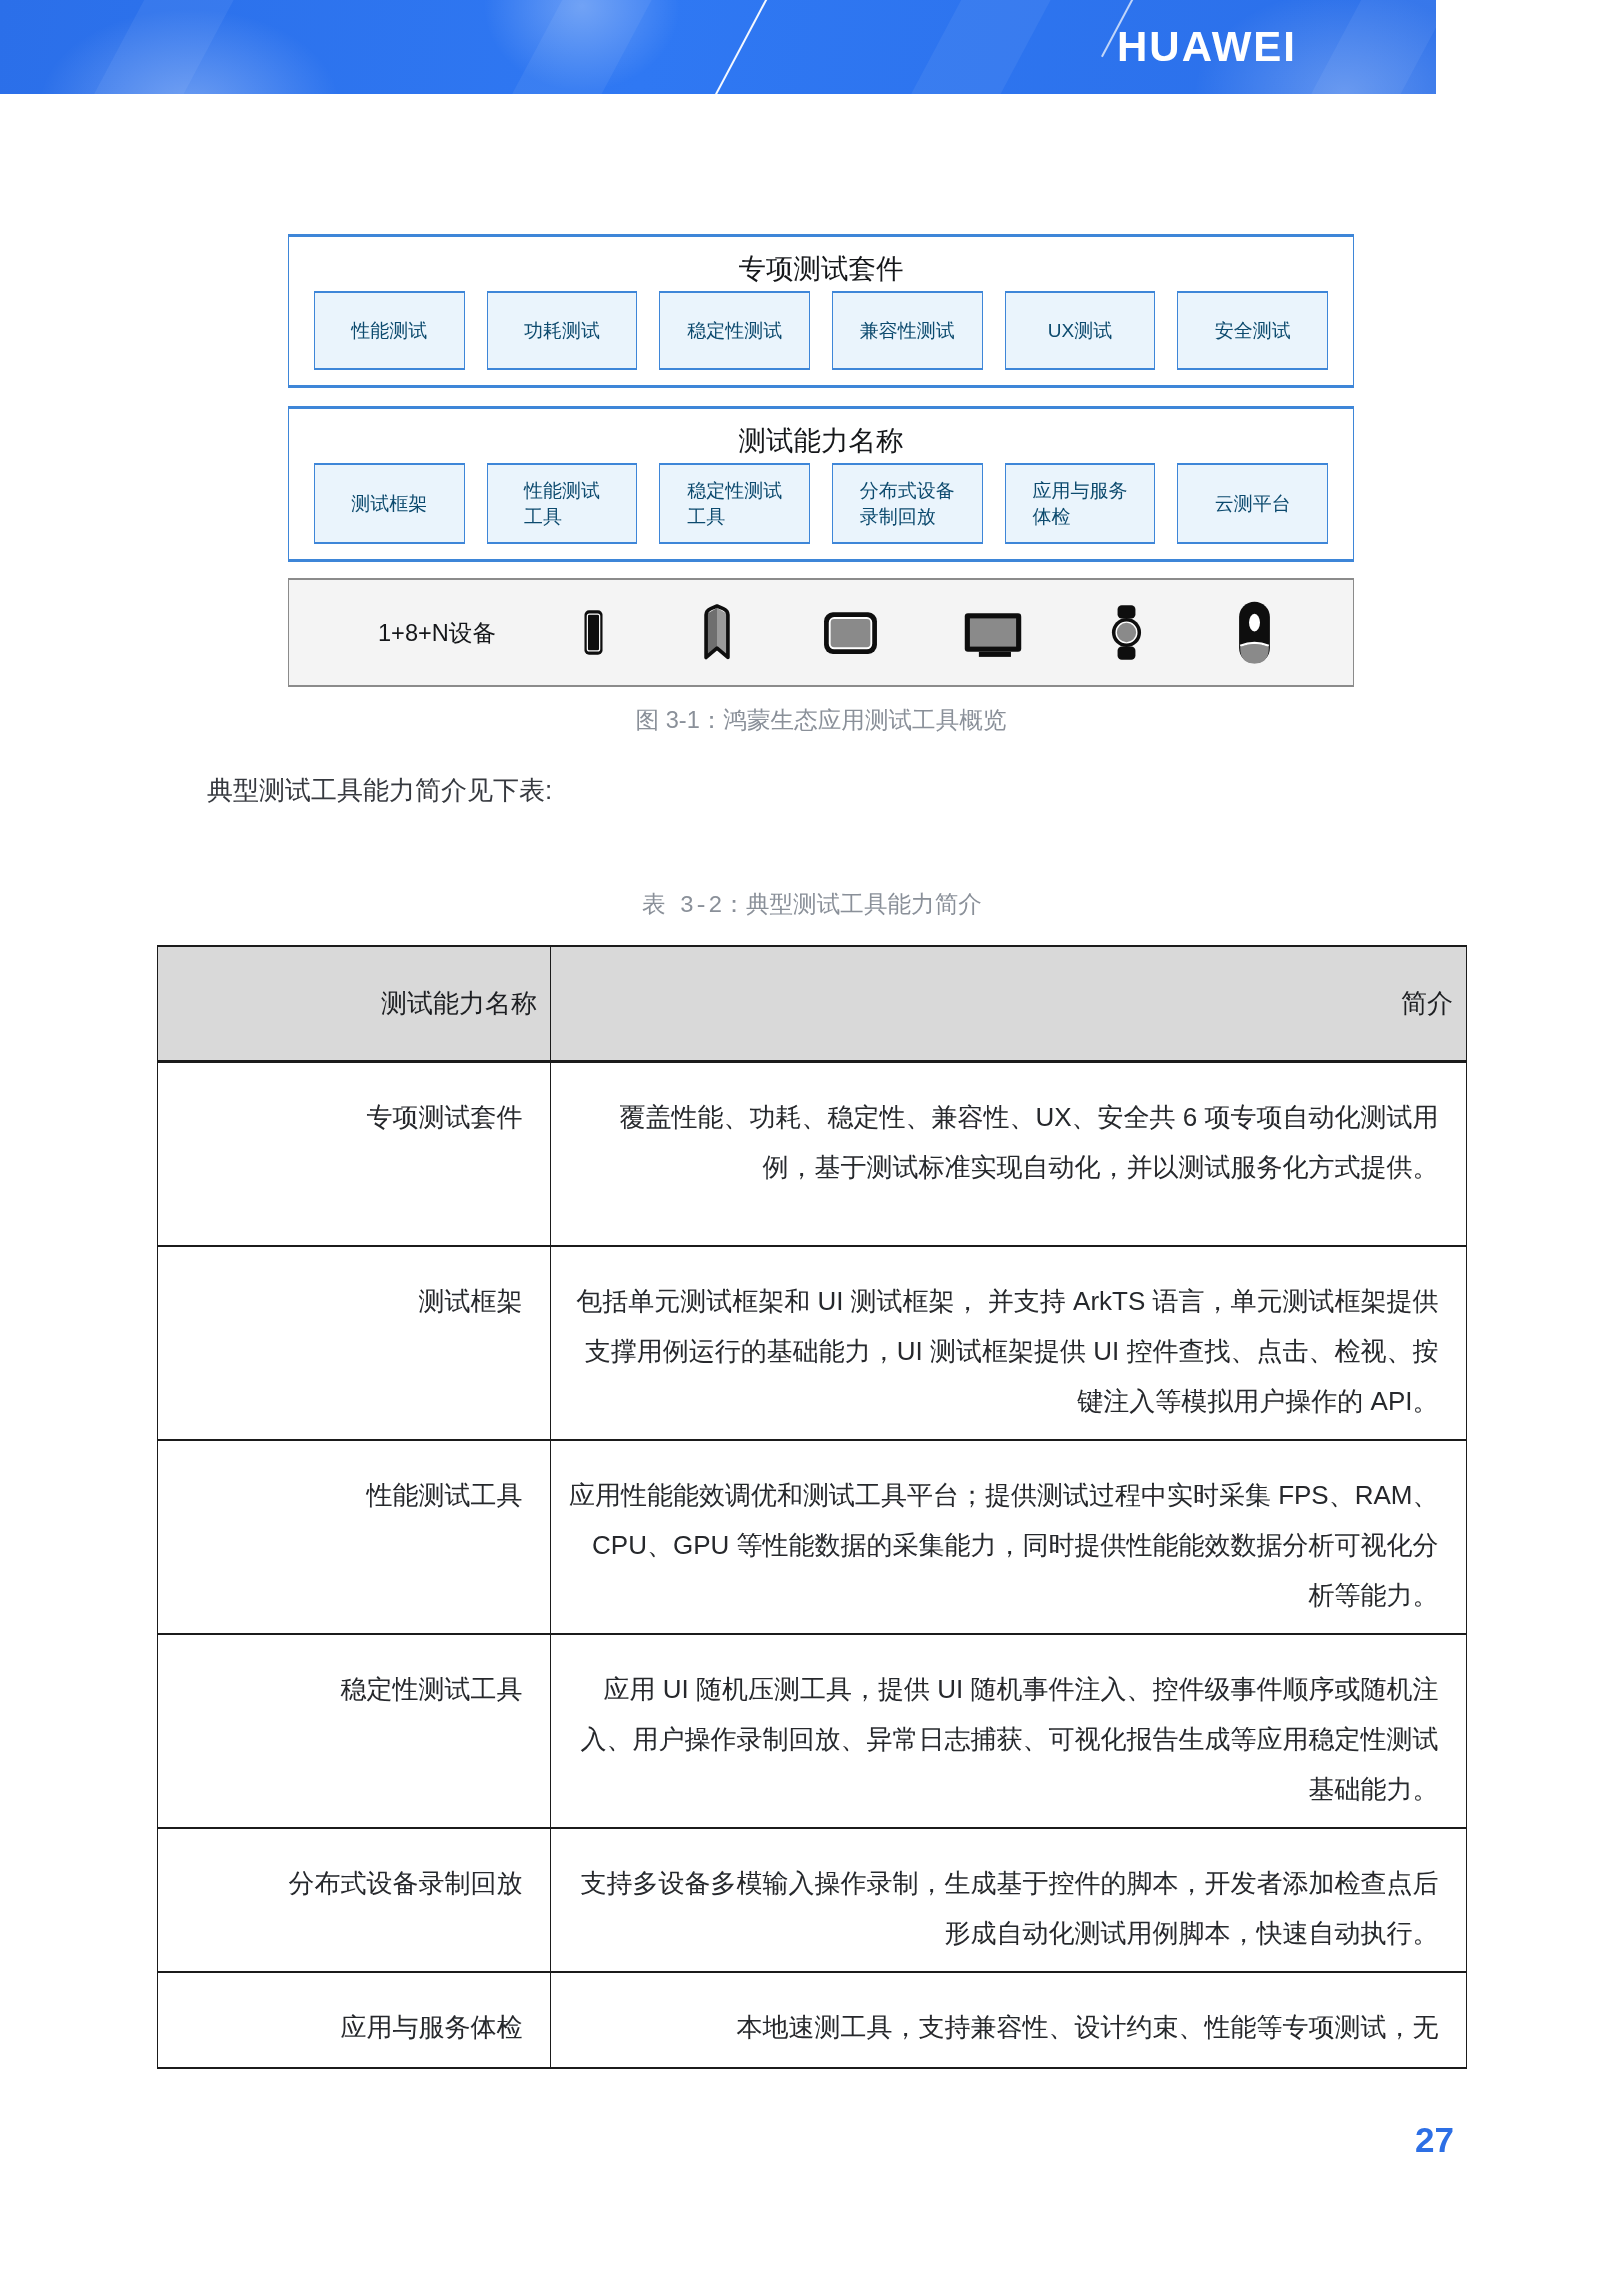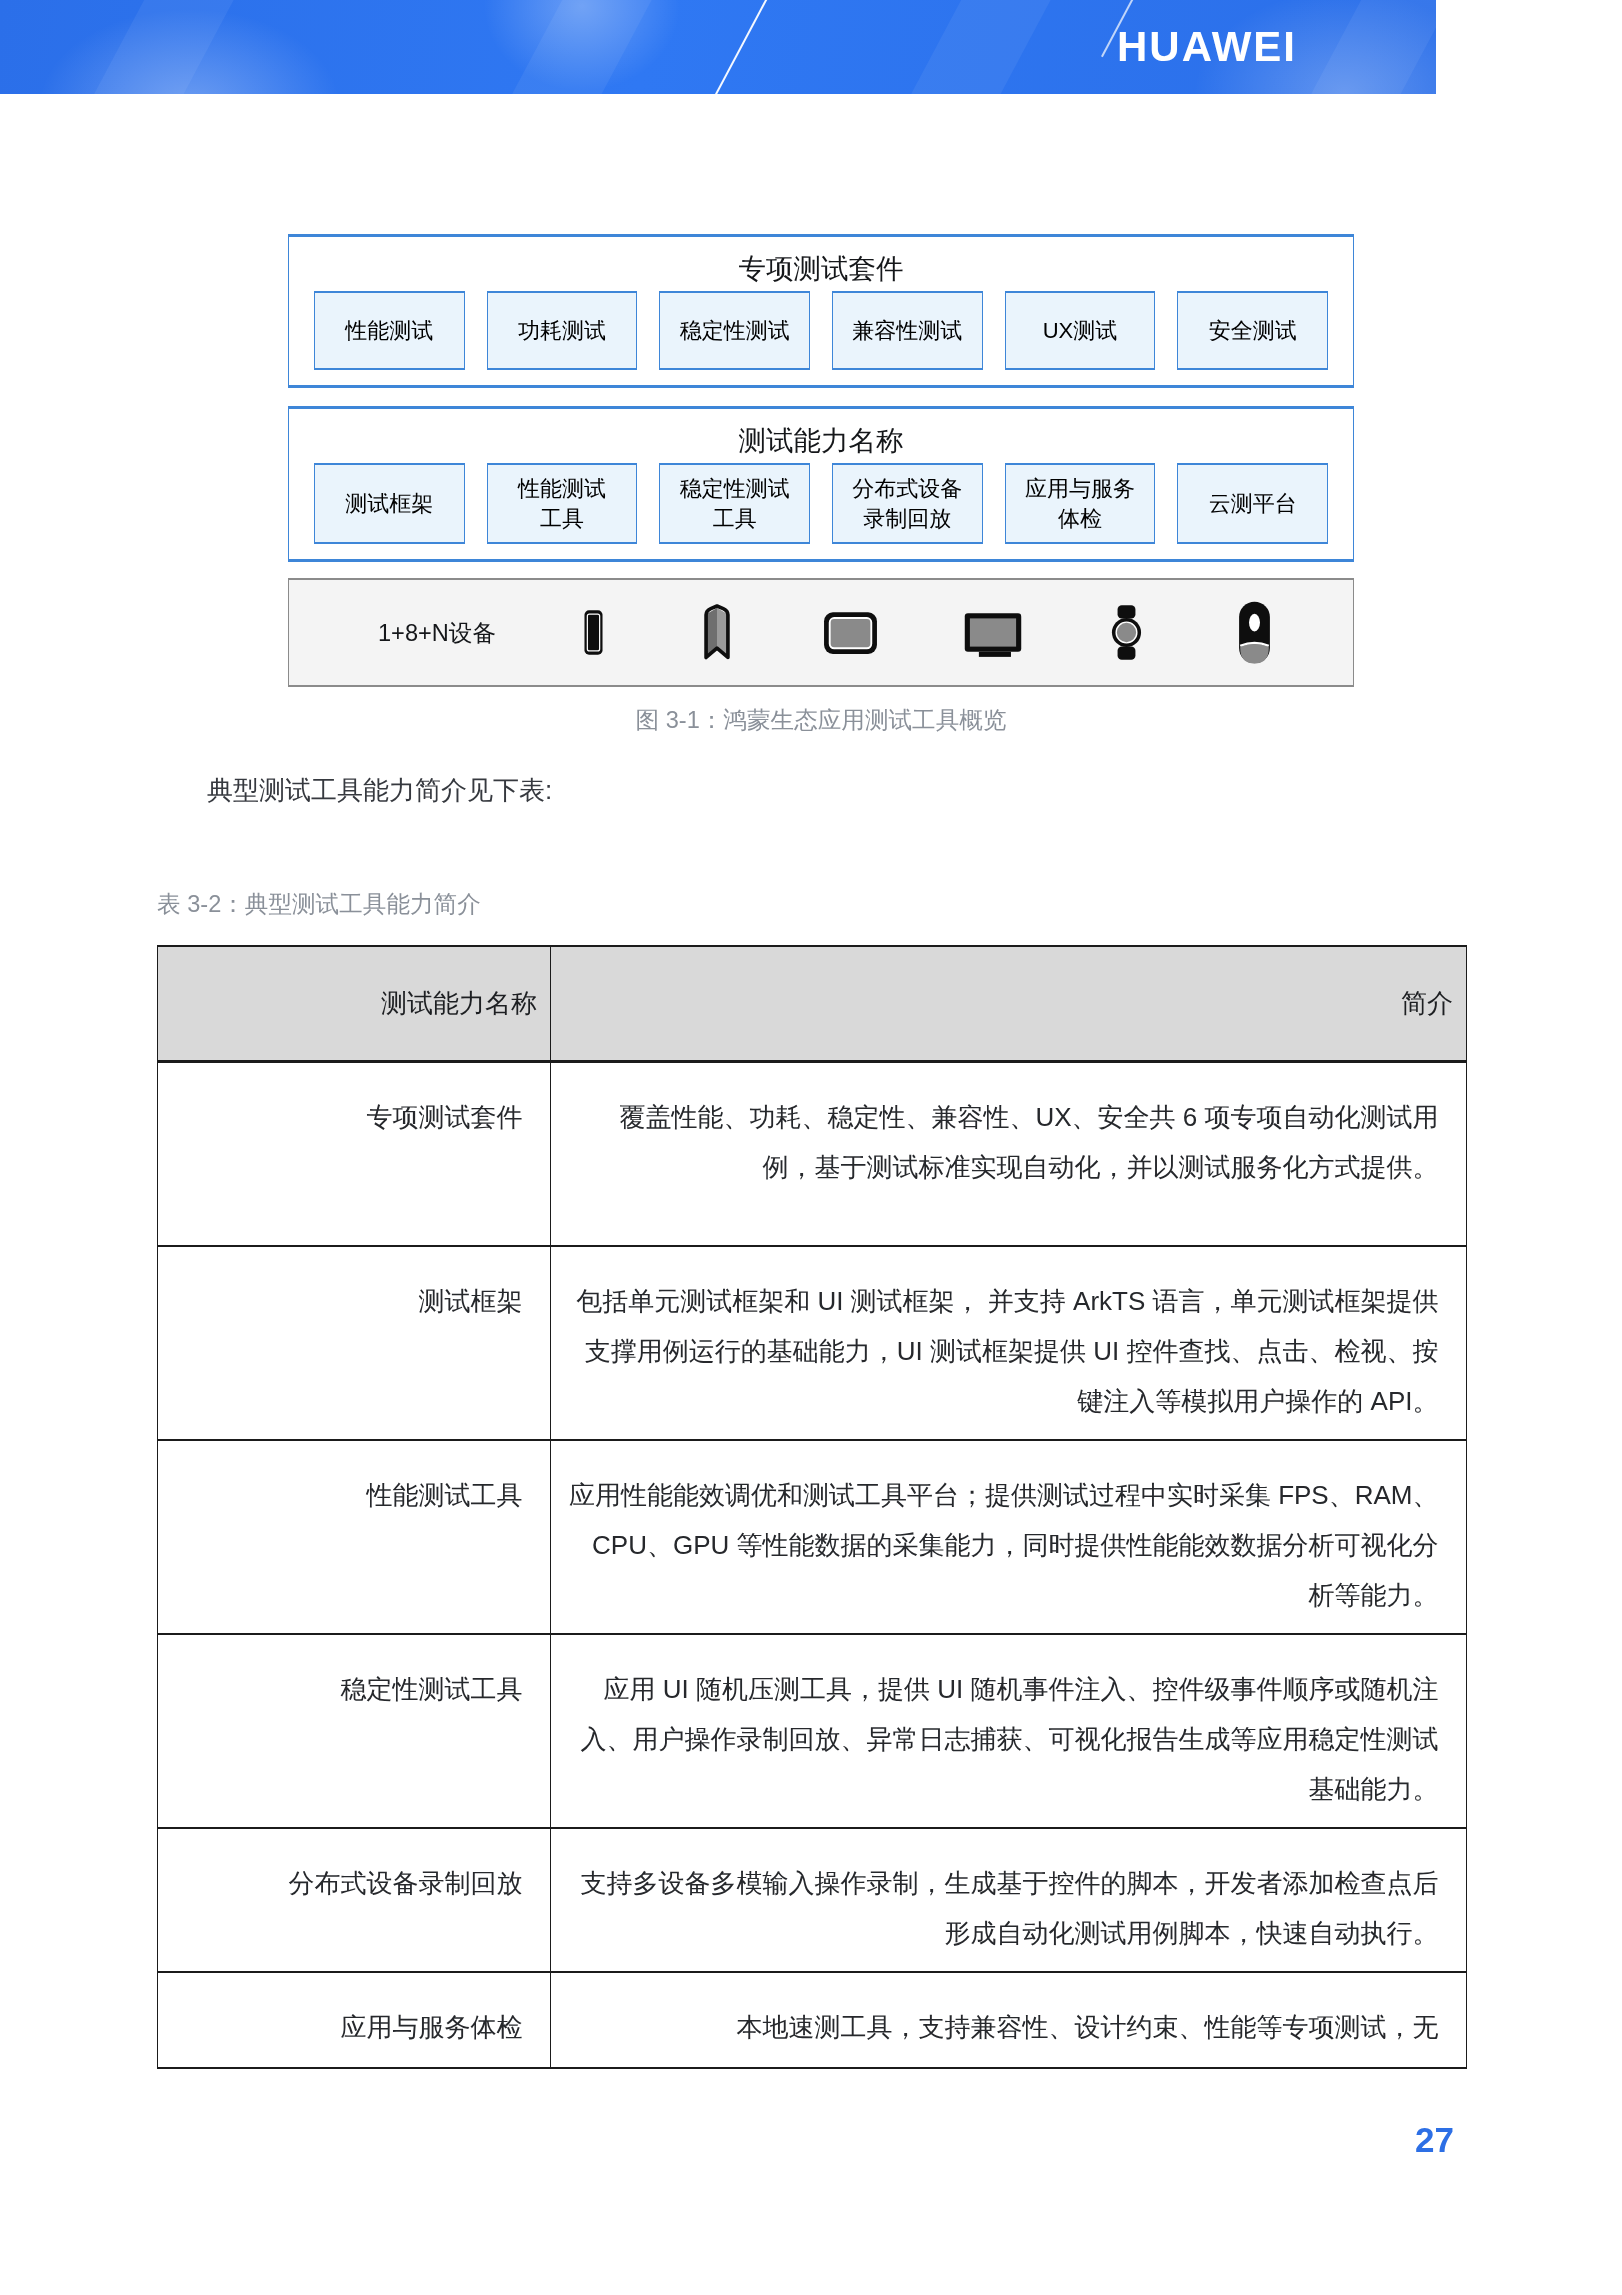--- a/index.html
+++ b/index.html
@@ -41,42 +41,42 @@
     text-align:center;margin-top:14.4px;font-size:27.5px;color:#15171a;
   }
   .panel-row{
     position:absolute;left:25px;right:25px;display:flex;gap:22px;
   }
   .panel-suite .panel-row{top:54px;height:79px;}
   .panel-platform .panel-row{top:54px;height:81px;}
   .pbox{
     flex:1;background:#eaf4fc;border:1.3px solid #3e86d8;border-top-width:2.6px;border-bottom-width:2.6px;
     box-sizing:border-box;display:flex;align-items:center;justify-content:center;
-    font-size:22px;color:#000000;text-align:center;white-space:pre-line;line-height:1.35;
+    font-size:19px;color:#0c4a6e;text-align:left;white-space:pre-line;line-height:1.35;
   }
   
   .devices{
     position:absolute;left:288px;top:578px;width:1066px;height:109px;box-sizing:border-box;
     background:#f4f4f4;border:1.3px solid #8b8b8b;border-top-width:2.6px;border-bottom-width:2.6px;
     display:flex;align-items:center;padding-left:48px;
   }
   .devices-label{margin-left:41px;font-size:23.6px;color:#15171a;white-space:nowrap;}
   .devices-icons{flex:1;display:flex;justify-content:space-around;align-items:center;margin:0 33px 0 39px;}
   .devices-icons svg{display:block;}
   
   .fig-caption{
     position:absolute;left:288px;top:704px;width:1066px;text-align:center;
     font-size:23.6px;color:#8a9099;
   }
   .body-text{
     position:absolute;left:207px;top:773px;font-size:26px;color:#36393f;
   }
   .table-caption{
-    position:absolute;left:157px;top:888px;width:1310px;text-align:left;
-    font-size:23.6px;color:#8a9099;
+    position:absolute;left:157px;top:888px;width:1310px;text-align:center;
+    font-size:23.6px;color:#8a9099;font-family:Liberation Mono, monospace;
   }
   
   .cap-table{
     position:absolute;left:157px;top:945px;width:1310px;
     border-collapse:collapse;table-layout:fixed;
   }
   .cap-table th,.cap-table td{
     border:1.3px solid #1b1b1b;border-top-width:2.6px;border-bottom-width:2.6px;
     font-size:26px;font-weight:400;text-align:right;box-sizing:border-box;
   }

